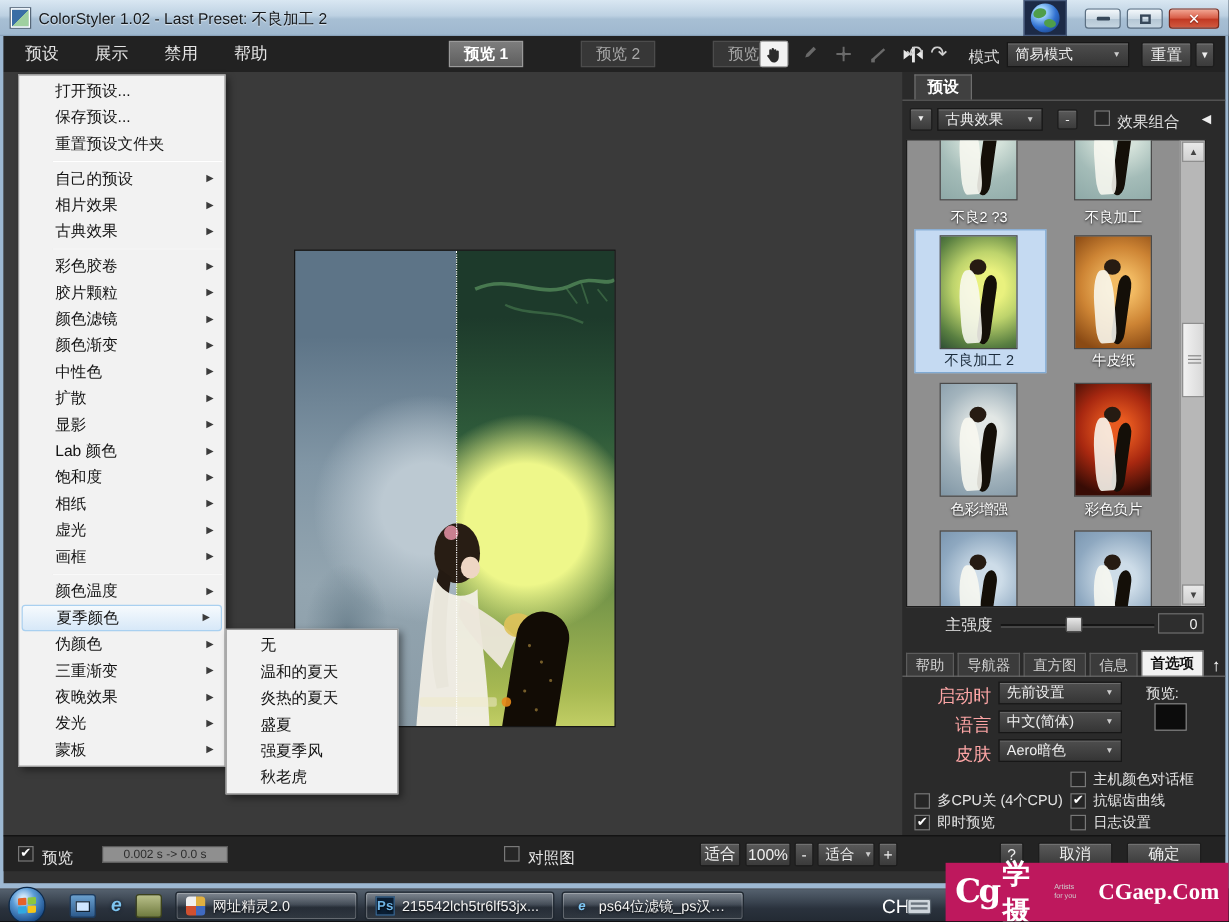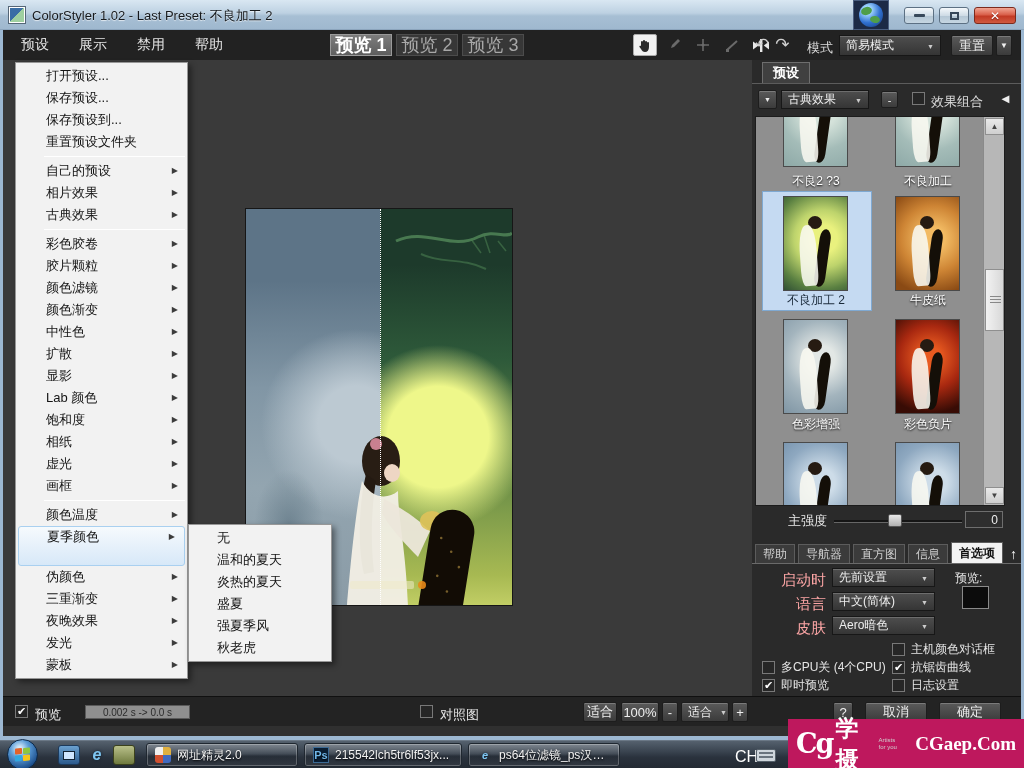--- a/index.html
+++ b/index.html
@@ -34,21 +34,21 @@
   .glyph-min { width:11px; height:3px; background:#37485a; border-radius:1px; }
   .glyph-max { width:9px; height:8px; border:2px solid #37485a; }
   .glyph-x { color:#fff; font-size:12px; font-weight:bold; text-shadow:0 1px 1px #7a1d10; line-height:1; }
 
   
   .appbody { position:absolute; left:3px; top:30px; width:1018px; height:706px; background:#303030; }
   .menustrip { position:absolute; left:0; top:0; width:1018px; height:30px; background:#222; display:flex; align-items:center; }
   .menu-item { color:#e4e4e4; font-size:14px; padding:4px 12px; margin-left:6px; }
   .ptabs { position:absolute; left:327px; top:4px; display:flex; gap:4px; }
   .ptab { width:62px; height:22px; display:flex; align-items:center; justify-content:center;
-    font-size:18px; color:#a8a8a8; background:#373737; border:1px solid #4c4c4c; }
+    font-size:13px; color:#a8a8a8; background:#373737; border:1px solid #4c4c4c;margin-left:44px; }
   .ptab.active { background:linear-gradient(#7d7d7d,#5e5e5e); border-color:#9a9a9a; color:#fff; font-weight:bold; }
   .tools { position:absolute; left:630px; top:4px; display:flex; gap:5px; align-items:center; }
   .tool { width:24px; height:22px; display:flex; align-items:center; justify-content:center; border:1px solid transparent; }
   .tool.active { background:#f2f2f2; border-color:#aaa; border-radius:2px; }
   .tool svg { display:block; }
   .histbtns { position:absolute; left:752px; top:4px; display:flex; gap:6px; }
   .histbtn { font-size:17px; color:#cfcfcf; line-height:22px; }
   .mode-label { position:absolute; left:804px; top:9px; color:#ddd; font-size:13px; }
   .dd-dark { background:linear-gradient(#4e4e4e,#353535); border:1px solid #171717;
     box-shadow:inset 0 1px 0 rgba(255,255,255,.18); color:#eee; font-size:12px;
@@ -75,21 +75,21 @@
   .splitline { position:absolute; left:134px; top:0; width:0; height:398px; border-left:1px dotted #fff; z-index:5; }
   .preview svg { position:absolute; left:0; top:0; z-index:3; }
 
   
   .wmenu { position:absolute; left:15px; top:62px; width:173px; background:#f2f2f2;
     border:1px solid #979797; box-shadow:3px 3px 6px rgba(0,0,0,.45); z-index:30; padding:2px 0; }
   .wmenu-item { position:relative; height:22px; line-height:22px; padding-left:30px;
     font-size:13px; color:#141414; white-space:nowrap; }
   .wmenu-item .sub { position:absolute; right:9px; top:0; font-size:8px; color:#3c3c3c; }
   .wmenu-item.hl { background:linear-gradient(#f6fafd,#d7e8f8); border:1px solid #a9d0f0;
-    border-radius:3px; margin:0 2px; padding-left:28px; height:40px; line-height:20px; }
+    border-radius:3px; margin:0 2px; padding-left:28px; height:22px; line-height:20px; }
   .wsep { height:1px; background:#d9d9d9; border-bottom:1px solid #fff; margin:3px 2px 3px 28px; }
   .submenu { position:absolute; left:188px; top:524px; width:144px; background:#f2f2f2;
     border:1px solid #979797; box-shadow:3px 3px 6px rgba(0,0,0,.45); z-index:31; padding:2px 0; }
   .submenu .wmenu-item { padding-left:28px; }
 
   
   .rpanel { position:absolute; left:749px; top:30px; width:269px; height:636px; background:#2a2a2a; }
   .rtab { position:absolute; left:10px; top:2px; width:48px; height:21px; background:#404040;
     border:1px solid #6e6e6e; border-bottom:none; color:#fff; font-size:13px; font-weight:bold;
     display:flex; align-items:center; justify-content:center; }
@@ -459,21 +459,20 @@
         <div class="btn-dark q-btn">?</div>
         <div class="btn-dark cancel-btn">取消</div>
         <div class="btn-dark ok-btn">确定</div>
       </div>
     </div>
   </div>
 
   <div class="wmenu">
     <div class="wmenu-item">打开预设...</div>
     <div class="wmenu-item">保存预设...</div>
-    <div class="wmenu-item">保存预设到...</div>
     <div class="wmenu-item">重置预设文件夹</div>
     <div class="wsep"></div>
     <div class="wmenu-item"><span>自己的预设</span><span class="sub">▶</span></div>
     <div class="wmenu-item"><span>相片效果</span><span class="sub">▶</span></div>
     <div class="wmenu-item"><span>古典效果</span><span class="sub">▶</span></div>
     <div class="wsep"></div>
     <div class="wmenu-item"><span>彩色胶卷</span><span class="sub">▶</span></div>
     <div class="wmenu-item"><span>胶片颗粒</span><span class="sub">▶</span></div>
     <div class="wmenu-item"><span>颜色滤镜</span><span class="sub">▶</span></div>
     <div class="wmenu-item"><span>颜色渐变</span><span class="sub">▶</span></div>

